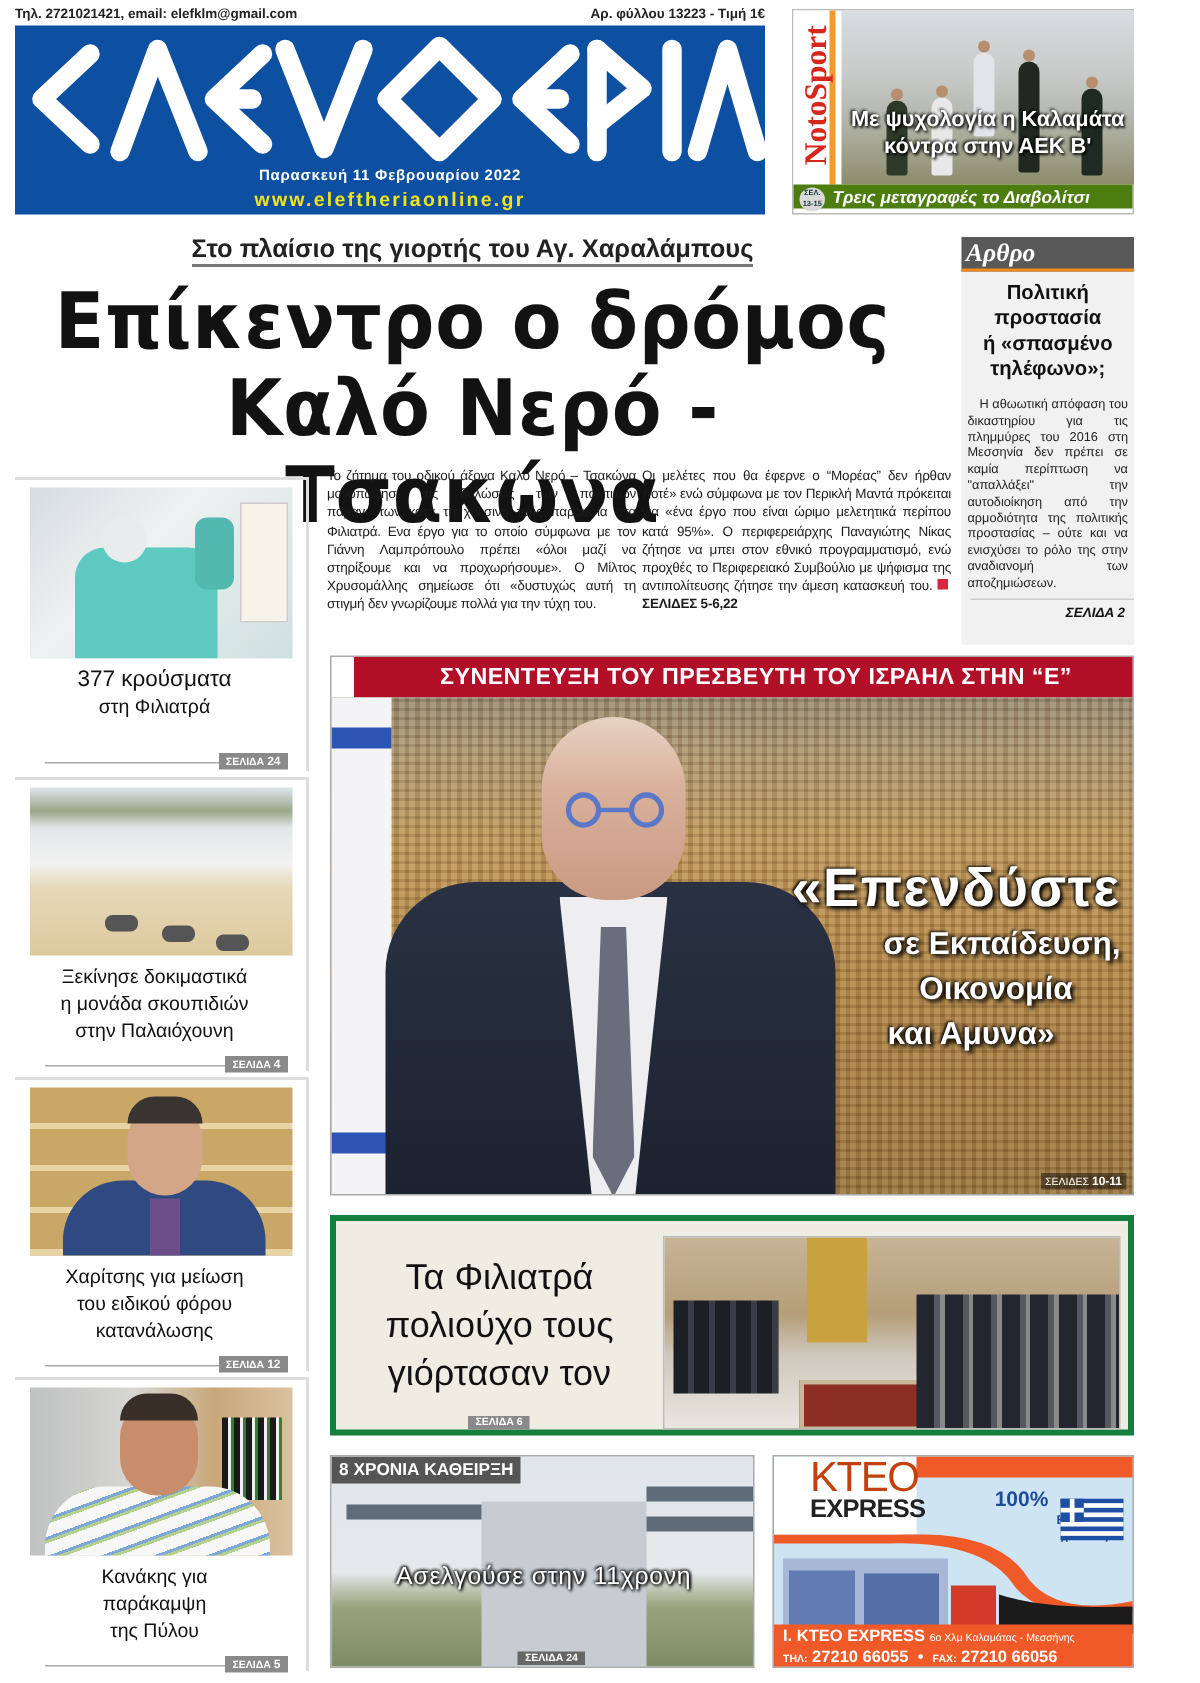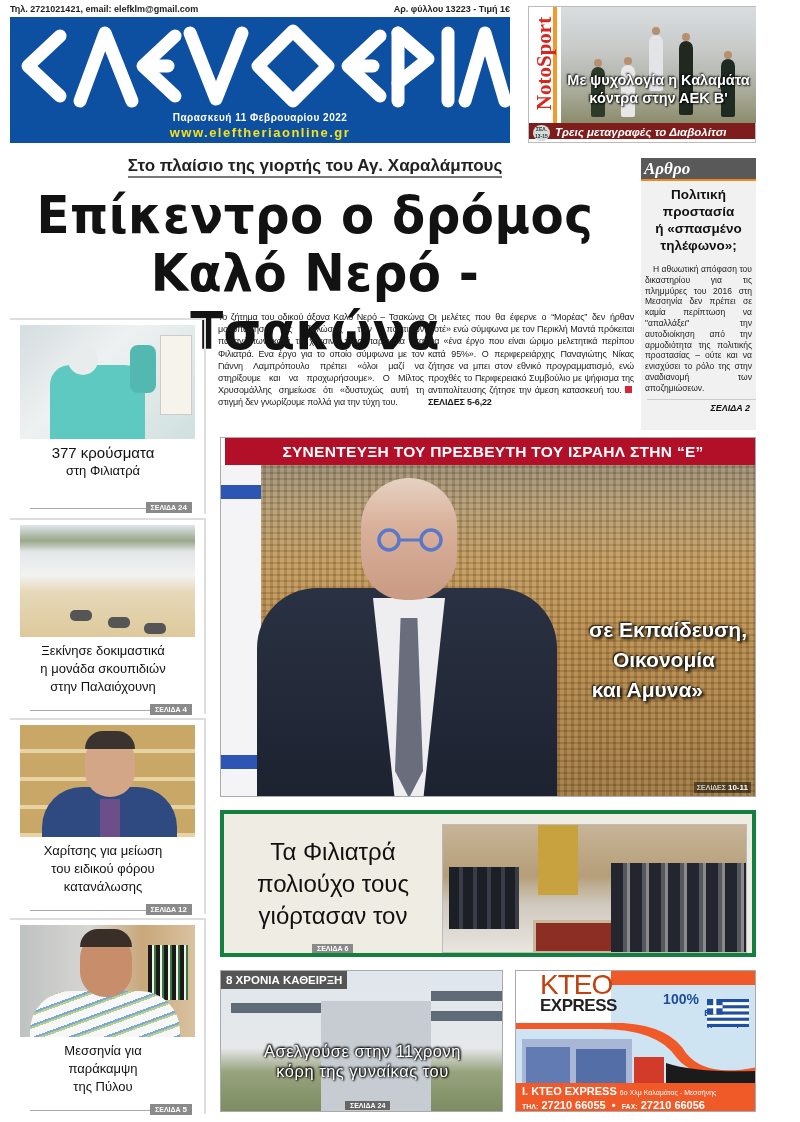--- a/index.html
+++ b/index.html
@@ -16,21 +16,21 @@
 
   
   .notosport { left: 528px; top: 6px; width: 228px; height: 137px; border: 1px solid #bbb; background: #fff; }
   .ns-side { position: absolute; left: 0; top: 0; width: 28px; height: 116px; background: #fff; border-right: 4px solid #f39a2c; }
   .ns-brand { position: absolute; left: -40px; top: 44px; width: 110px; transform: rotate(-90deg); color: #d7261e; font-family: "Liberation Serif", serif; font-weight: bold; font-size: 21px; text-align: center; }
   .ns-photo { position: absolute; left: 32px; top: 0; width: 195px; height: 116px;
     background: linear-gradient(180deg, #d9dde0 0%, #c8cbc9 35%, #b9bcb5 55%, #a7a996 75%, #8b8c6c 100%); overflow: hidden; }
   .ns-player { position: absolute; width: 14px; border-radius: 7px 7px 2px 2px; }
   .ns-head { position: absolute; left: 3px; top: -8px; width: 8px; height: 8px; border-radius: 50%; background: #b88f6e; }
   .ns-caption { position: absolute; left: 32px; width: 195px; top: 64px; text-align: center; color: #fff; font-size: 14.5px; font-weight: bold; line-height: 18px; text-shadow: 1px 1px 2px #000, -1px -1px 2px #000; }
-  .ns-bar { position: absolute; left: 0; top: 116px; width: 226px; height: 16px; background: #7f1d1d; }
+  .ns-bar { position: absolute; left: 0; top: 116px; width: 226px; height: 16px; background: #4d7c0f; }
   .ns-badge { position: absolute; left: 4px; top: 2px; width: 17px; height: 16px; border-radius: 50%; background: #d9d9d9; color: #133; font-size: 5px; font-weight: bold; text-align: center; line-height: 7px; padding-top: 1px; }
   .ns-bar-text { position: absolute; left: 26px; top: 3px; color: #fff; font-size: 11.5px; font-weight: bold; font-style: italic; }
 
   
   .kicker { left: 0; top: 156px; width: 630px; text-align: center; }
   .kicker span { font-size: 17px; font-weight: bold; color: #222; border-bottom: 2px solid #777; padding-bottom: 1px; }
   .headline { left: 0; top: 186px; width: 630px; text-align: center; font-size: 52px; font-weight: 900; line-height: 58px; letter-spacing: 0.5px; color: #121212; font-family: "DejaVu Sans", sans-serif; transform: scaleX(0.93); }
 
   
   .arthro { left: 641px; top: 158px; width: 115px; height: 272px; background: #f1f1f1; }
@@ -47,21 +47,21 @@
   
   .side-frame { left: 10px; width: 196px; border-top: 2px solid #ddd; border-right: 2px solid #ddd; }
   .side-photo { position: absolute; left: 10px; width: 175px; overflow: hidden; }
   .side-title { position: absolute; left: 0; width: 206px; text-align: center; font-size: 13px; line-height: 18px; color: #111; }
   .side-rule { position: absolute; left: 20px; width: 130px; height: 1px; background: #aaa; }
   .page-tag { position: absolute; right: 12px; background: #8a8a8a; color: #fff; font-size: 7px; font-weight: bold; padding: 1px 5px; }
   .page-tag b { font-size: 8px; }
 
   
   .interview { left: 220px; top: 437px; width: 536px; height: 360px; border: 1px solid #aaa; overflow: hidden; }
-  .interview-bar { position: absolute; left: 4px; top: 0; width: 536px; height: 27px; background: #b21029; color: #fff; font-size: 15.5px; font-weight: bold; text-align: center; line-height: 27px; letter-spacing: 0.3px; }
+  .interview-bar { position: absolute; left: 15px; top: 0; width: 536px; height: 27px; background: #b21029; color: #fff; font-size: 15.5px; font-weight: bold; text-align: center; line-height: 27px; letter-spacing: 0.3px; }
   .city { position: absolute; left: 0; top: 27px; width: 536px; height: 333px;
     background:
       repeating-linear-gradient(90deg, rgba(120,80,30,0.18) 0 3px, rgba(255,230,170,0.12) 3px 7px),
       repeating-linear-gradient(0deg, rgba(90,60,20,0.18) 0 2px, rgba(255,220,150,0.1) 2px 6px),
       linear-gradient(180deg, #8b8478 0%, #a79475 12%, #b9925a 30%, #a97f45 55%, #9b7340 80%, #8c6a3a 100%); }
   .flag { position: absolute; left: 0; top: 27px; width: 40px; height: 333px; background: #f4f4f6; }
   .flag-stripe { position: absolute; left: 0; width: 40px; height: 14px; background: #2d56b4; }
   .suit { position: absolute; left: 36px; top: 150px; width: 300px; height: 210px; background: linear-gradient(180deg, #2a3142, #1c2230); border-radius: 60px 60px 0 0; }
   .shirt { position: absolute; left: 152px; top: 160px; width: 72px; height: 200px; background: #eeeef0; clip-path: polygon(0 0, 100% 0, 70% 100%, 30% 100%); }
   .tie { position: absolute; left: 174px; top: 180px; width: 28px; height: 180px; background: #6a6e7c; clip-path: polygon(20% 0, 80% 0, 100% 85%, 50% 100%, 0 85%); }
@@ -243,21 +243,21 @@
 </div>
 
 <div class="abs side-frame" style="top:918px; height:196px;">
   <div class="side-photo" style="top:5px; height:112px; background: linear-gradient(90deg,#bfc2c2 0%,#d7d6d2 40%,#c9a77a 70%,#dac2a0 100%);">
     <div style="position:absolute; left:128px; top:20px; width:40px; height:55px; background: repeating-linear-gradient(90deg,#1a1a1a 0 4px,#f0f0f0 4px 6px,#3a7a3a 6px 8px);"></div>
     <div style="position:absolute; left:10px; top:66px; width:150px; height:50px; background: repeating-linear-gradient(160deg,#f7f7f7 0 8px,#7ca7d6 8px 10px,#b3d18c 10px 12px); border-radius:40px 40px 0 0;"></div>
     <div style="position:absolute; left:60px; top:8px; width:52px; height:64px; border-radius:25px; background:#c88d6a;"></div>
     <div style="position:absolute; left:60px; top:4px; width:52px; height:18px; border-radius:26px 26px 0 0; background:#3a2e28;"></div>
   </div>
   <div class="side-title" style="top:122px; left:-10px;">
-    <div>Μεσσηνία για</div>
+    <div>Κανάκης για</div>
     <div>παράκαμψη</div>
     <div>της Πύλου</div>
   </div>
   <div class="side-rule" style="top:190px;"></div>
   <div class="page-tag" style="top:184px;"><span>ΣΕΛΙΔΑ</span> <b>5</b></div>
 </div>
 
 <div class="abs interview">
   <div class="interview-bar">ΣΥΝΕΝΤΕΥΞΗ ΤΟΥ ΠΡΕΣΒΕΥΤΗ ΤΟΥ ΙΣΡΑΗΛ ΣΤΗΝ “Ε”</div>
   <div class="city"></div>
@@ -267,20 +267,21 @@
   </div>
   <div class="suit"></div>
   <div class="shirt"></div>
   <div class="tie"></div>
   <div class="head"></div>
   <svg class="glasses" viewBox="0 0 90 24">
     <circle cx="24" cy="12" r="10" fill="none" stroke="#5b78c8" stroke-width="3.5"></circle>
     <circle cx="66" cy="12" r="10" fill="none" stroke="#5b78c8" stroke-width="3.5"></circle>
     <line x1="34" y1="12" x2="56" y2="12" stroke="#5b78c8" stroke-width="3"></line>
   </svg>
+  <div class="quote quote-main">«Επενδύστε</div>
   <div class="quote quote-line" style="top:180px;">σε Εκπαίδευση,</div>
   <div class="quote quote-line" style="top:210px; right:40px;">Οικονομία</div>
   <div class="quote quote-line" style="top:240px; right:52px;">και Αμυνα»</div>
   <div class="interview-pages"><span>ΣΕΛΙΔΕΣ</span> <b>10-11</b></div>
 </div>
 
 <div class="abs filiatra">
   <div class="fil-title">
     <div>Τα Φιλιατρά</div>
     <div>πολιούχο τους</div>
@@ -296,21 +297,20 @@
 </div>
 
 <div class="abs court">
   <div style="position:absolute; left:100px; top:30px; width:110px; height:112px; background:#c6ccd2;"></div>
   <div style="position:absolute; left:10px; top:32px; width:90px; height:10px; background:#5f6b77;"></div>
   <div style="position:absolute; left:210px; top:20px; width:72px; height:10px; background:#5f6b77;"></div>
   <div style="position:absolute; left:210px; top:40px; width:72px; height:10px; background:#5f6b77;"></div>
   <div class="court-tag">8 ΧΡΟΝΙΑ ΚΑΘΕΙΡΞΗ</div>
   <div class="court-title">
     <div>Ασελγούσε στην 11χρονη</div>
-    <div>κόρη της γυναίκας του</div>
   </div>
   <div class="court-page">ΣΕΛΙΔΑ 24</div>
 </div>
 
 <div class="abs kteo">
   <div class="kteo-logo-bg"></div>
   <div class="kteo-top-bar"></div>
   <div class="kteo-ktee">ΚΤΕΟ</div>
   <div class="kteo-express">EXPRESS</div>
   <div class="kteo-100">100%</div>

